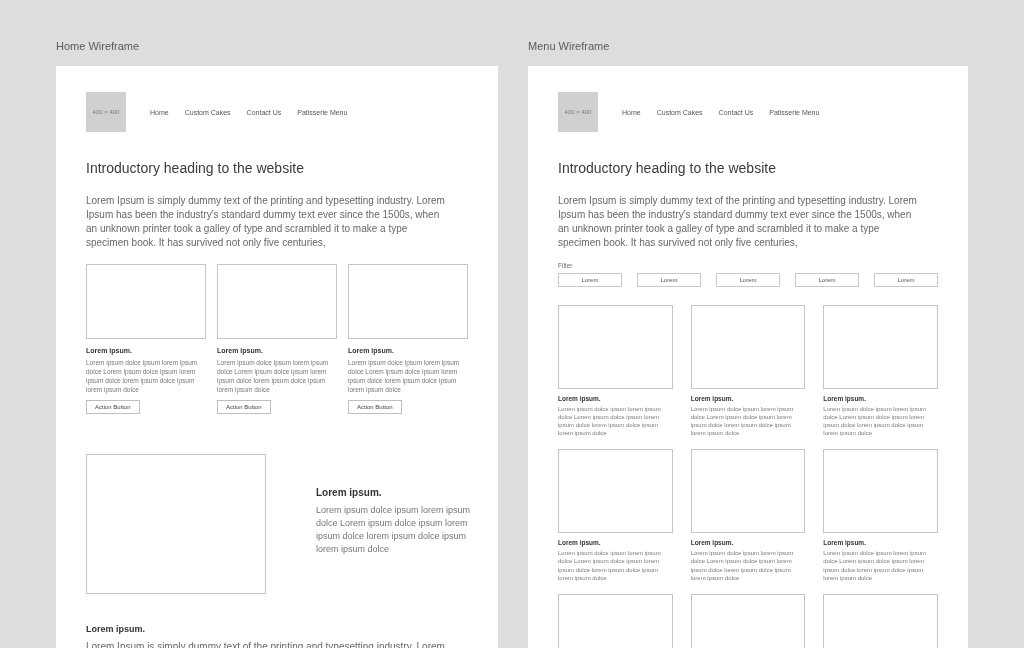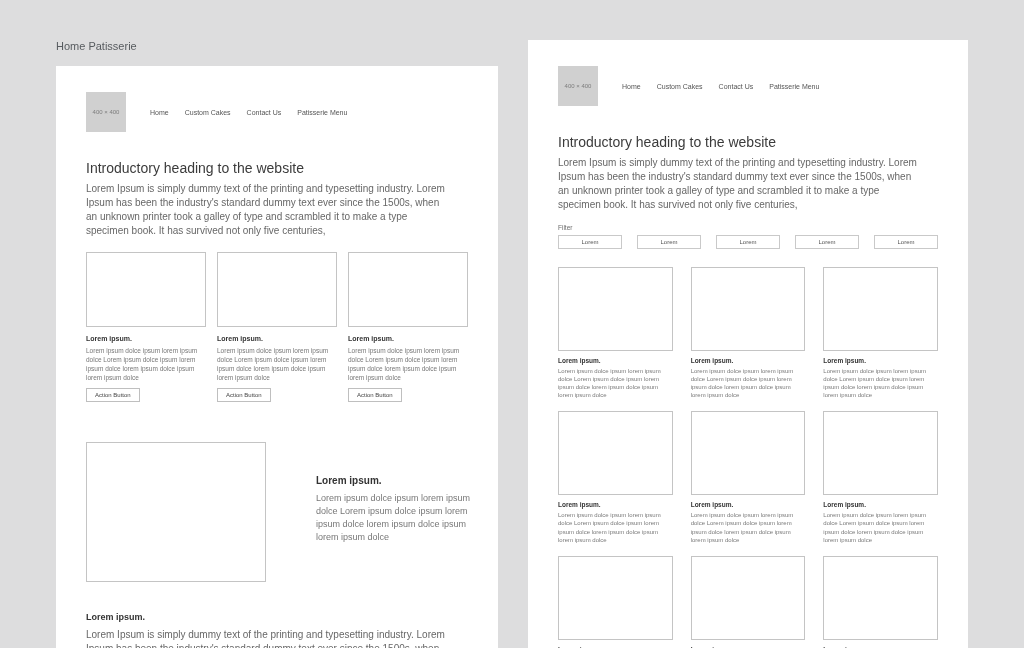--- a/index.html
+++ b/index.html
@@ -33,21 +33,21 @@
     background: #d0d0d0;
     display: flex; align-items: center; justify-content: center;
     font-size: 6px; color: #7d7d7d;
     margin-right: 24px;
   }
   .nav { display: flex; gap: 16px; }
   .nav a { font-size: 7px; color: #555; text-decoration: none; }
   .intro-h {
     font-size: 14px; color: #3b3b3b;
     font-weight: 500;
-    margin-bottom: 6px;
+    margin-bottom: 18px;
     margin-top:20px;
   }
   .intro-p { font-size: 10px; color: #676767; line-height: 1.4; max-width: 360px; margin-bottom: 14px; }
 
   
   .card-row { display: flex; justify-content: space-between; margin-bottom: 40px; }
   .card { width: 120px; }
   .card-img { height: 75px; border: 1px solid #c4c4c4; margin-bottom: 8px; }
   .card-h { font-size: 7px; font-weight: 600; color: #333; margin-bottom: 4px;}
   .card-p { font-size: 6.5px; color: #777; line-height: 1.4; margin-bottom: 6px;}
@@ -74,21 +74,21 @@
   .menu-img { height: 84px; border: 1px solid #c4c4c4; margin-bottom: 6px;}
   .menu-h { font-size: 6.5px; font-weight:600; color:#333; margin-bottom:3px;}
   .menu-p { font-size: 6px; color:#7a7a7a; line-height:1.35;}
 </style>
 </head>
 <body>
 
 <div class="canvas">
 
   <div class="panel">
-    <div class="panel-title">Home Patisserie</div>
+    <div class="panel-title">Home Wireframe</div>
     <div class="frame">
 
       <div class="logo-row">
         <div class="logo">400 × 400</div>
         <div class="nav">
           <a>Home</a>
           <a>Custom Cakes</a>
           <a>Contact Us</a>
           <a>Patisserie Menu</a>
         </div>
@@ -126,20 +126,21 @@
         </div>
       </div>
 
       <div class="section-h">Lorem ipsum.</div>
       <div class="intro-p">Lorem Ipsum is simply dummy text of the printing and typesetting industry. Lorem Ipsum has been the industry's standard dummy text ever since the 1500s, when an unknown printer took a galley of type and scrambled it to make a type specimen book. It has survived not only five centuries,</div>
 
     </div>
   </div>
 
   <div class="panel">
+    <div class="panel-title">Menu Wireframe</div>
     <div class="frame">
 
       <div class="logo-row">
         <div class="logo">400 × 400</div>
         <div class="nav">
           <a>Home</a>
           <a>Custom Cakes</a>
           <a>Contact Us</a>
           <a>Patisserie Menu</a>
         </div>

